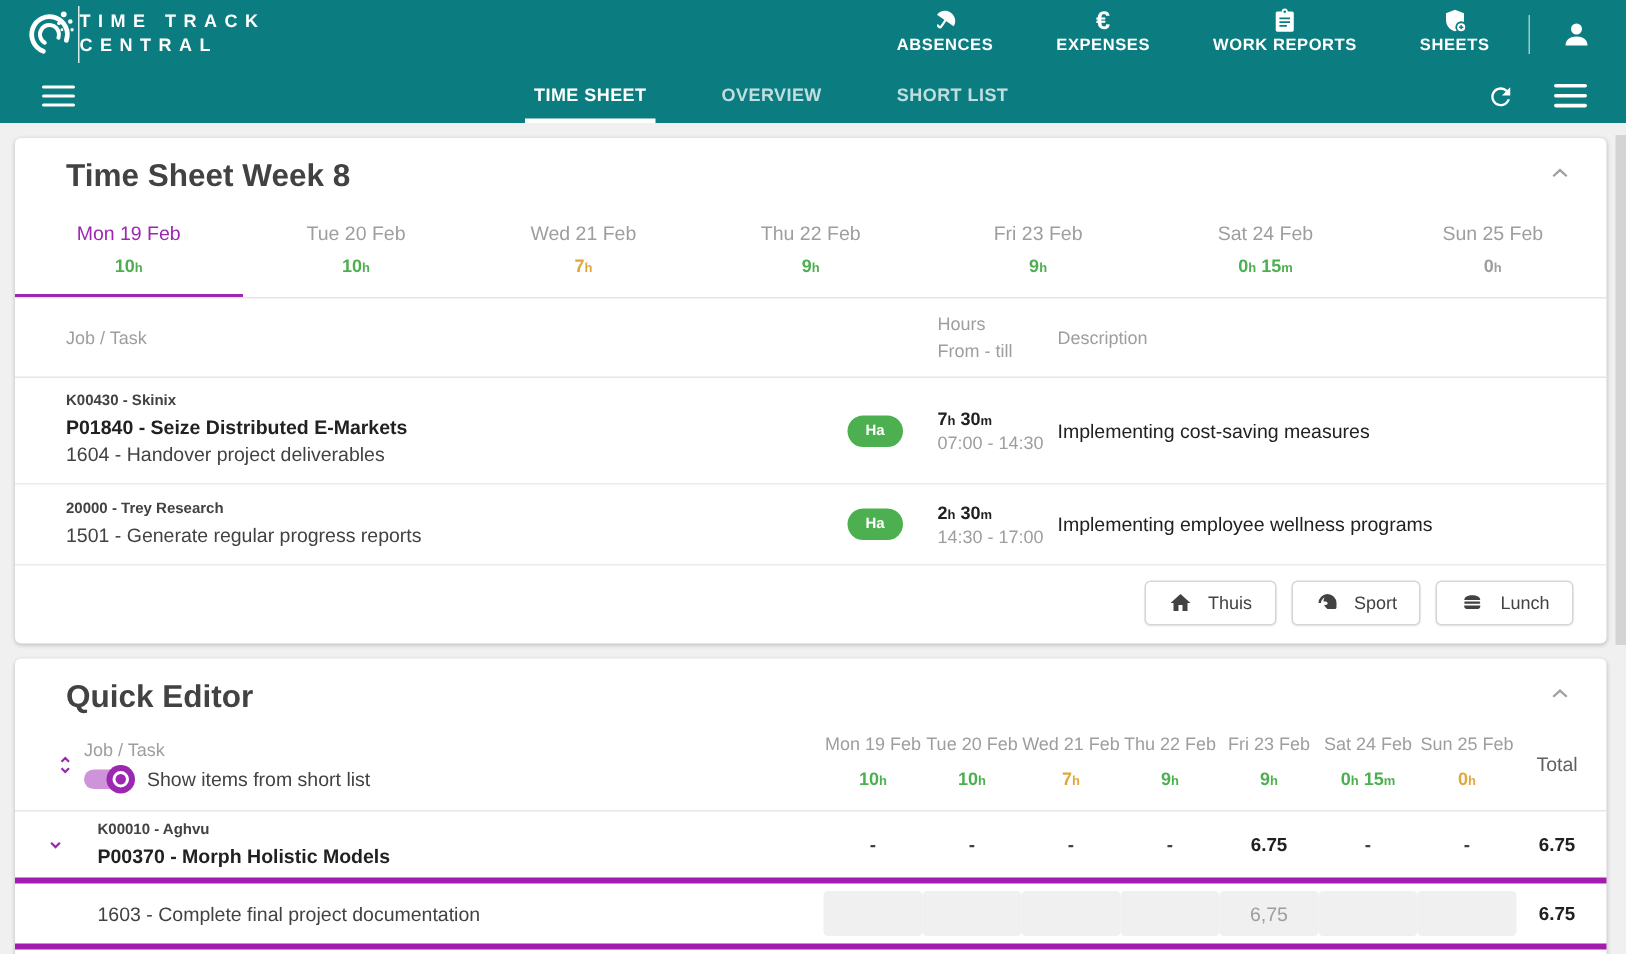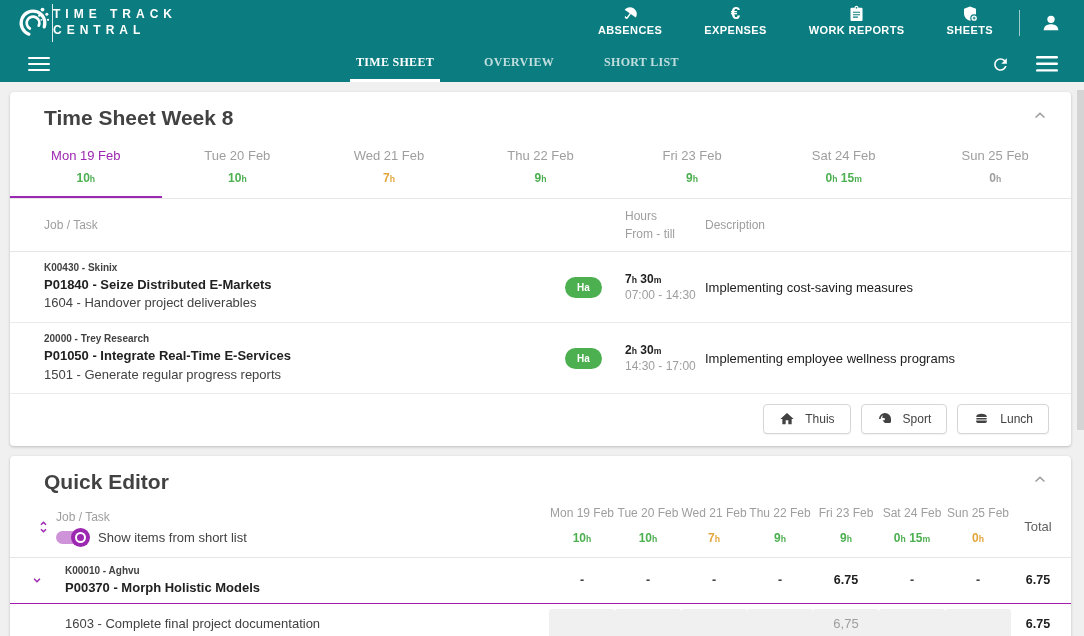--- a/index.html
+++ b/index.html
@@ -22,21 +22,21 @@
   .nav-label { font-size:11px; font-weight:bold; letter-spacing:.4px; white-space:nowrap; }
   .euro-glyph { font-size:17px; font-weight:bold; line-height:18px; }
   .nav-sep { width:1px; height:26px; background:rgba(255,255,255,.6); margin:0 16px 0 22px; align-self:center; }
   .account-btn { width:30px; height:30px; display:flex; align-items:center; justify-content:center; cursor:pointer; }
 
   .bar-bottom { height:36px; display:flex; align-items:center; padding:0 26px 0 28px; position:relative; }
   .menu-btn { width:22px; cursor:pointer; display:flex; flex-direction:column; gap:4px; }
   .menu-btn i { display:block; height:2px; background:#fff; border-radius:1px; }
   .subtabs { display:flex; gap:38px; margin-left:300px; height:36px; }
   .subtab { font-size:12px; font-weight:bold; letter-spacing:.3px; color:rgba(255,255,255,.75);
-            display:flex; align-items:center; padding:0 6px; border-bottom:3px solid transparent; cursor:pointer;font-family:Liberation Serif, serif; }
+            display:flex; align-items:center; padding:0 6px; border-bottom:3px solid transparent; cursor:pointer; }
   .subtab.active { color:#fff; border-bottom-color:#fff; }
   .bar-actions { margin-left:auto; display:flex; align-items:center; gap:26px; }
   .icon-btn { cursor:pointer; display:flex; align-items:center; }
 
   
   .card { background:#fff; border-radius:4px; box-shadow:0 1px 3px rgba(0,0,0,.22); margin:10px 13px 0 10px; position:relative; }
   .card-head { display:flex; align-items:center; justify-content:space-between; padding:14px 22px 10px 34px; }
   .card-title { font-size:21px; font-weight:bold; color:#424242; }
   .collapse { cursor:pointer; }
 
@@ -77,21 +77,21 @@
   .qe-col-date { font-size:12px; color:#9e9e9e; }
   .total-h { text-align:center; font-size:13px; color:#616161; }
   .qe-jobhead { font-size:12px; color:#9e9e9e; line-height:1.4; }
   .toggle-row { display:flex; align-items:center; gap:10px; margin-top:4px; }
   .toggle-label { font-size:13px; color:#424242; }
   .switch { width:32px; height:13px; background:#ce93d8; border-radius:7px; position:relative; cursor:pointer; flex:0 0 auto; }
   .switch .knob { position:absolute; right:-2px; top:-3px; width:19px; height:19px; border-radius:50%;
                   background:#9c27b0; display:flex; align-items:center; justify-content:center; }
   .switch .knob::after { content:""; width:7px; height:7px; border:2px solid #fff; border-radius:50%; }
   .sort-icon { display:flex; justify-content:center; }
-  .qe-row { border-bottom:1px solid #a21caf; min-height:40px; padding-top:5px; padding-bottom:5px; }
+  .qe-row { border-bottom:4px solid #a21caf; min-height:40px; padding-top:5px; padding-bottom:5px; }
   .exp { display:flex; justify-content:flex-start; cursor:pointer; }
   .qe-jobcell { padding-left:9px; line-height:1.5; }
   .val { text-align:center; font-size:12.5px; font-weight:600; color:#424242; }
   .val.num, .val.total { font-weight:bold; color:#212121; font-size:12.5px; }
   .qe-taskcell { padding-left:9px; font-size:13px; color:#424242; }
   .cell-inp { display:flex; justify-content:center; }
   .inp { width:72px; height:30px; background:#f0f0f0; border-radius:3px; display:flex; align-items:center;
          justify-content:center; font-size:13px; color:#9e9e9e; cursor:text; }
 
   
@@ -259,21 +259,20 @@
     <div>
       <div class="dur">7<small>h</small> 30<small>m</small></div>
       <div class="range">07:00 - 14:30</div>
     </div>
     <div class="desc-cell">Implementing cost-saving measures</div>
   </div>
 
   <div class="ts-grid ts-row">
     <div class="job-cell">
       <div class="company">20000 - Trey Research</div>
-      <div class="project">P01050 - Integrate Real-Time E-Services</div>
       <div class="task">1501 - Generate regular progress reports</div>
     </div>
     <div><span class="badge">Ha</span></div>
     <div>
       <div class="dur">2<small>h</small> 30<small>m</small></div>
       <div class="range">14:30 - 17:00</div>
     </div>
     <div class="desc-cell">Implementing employee wellness programs</div>
   </div>
 

